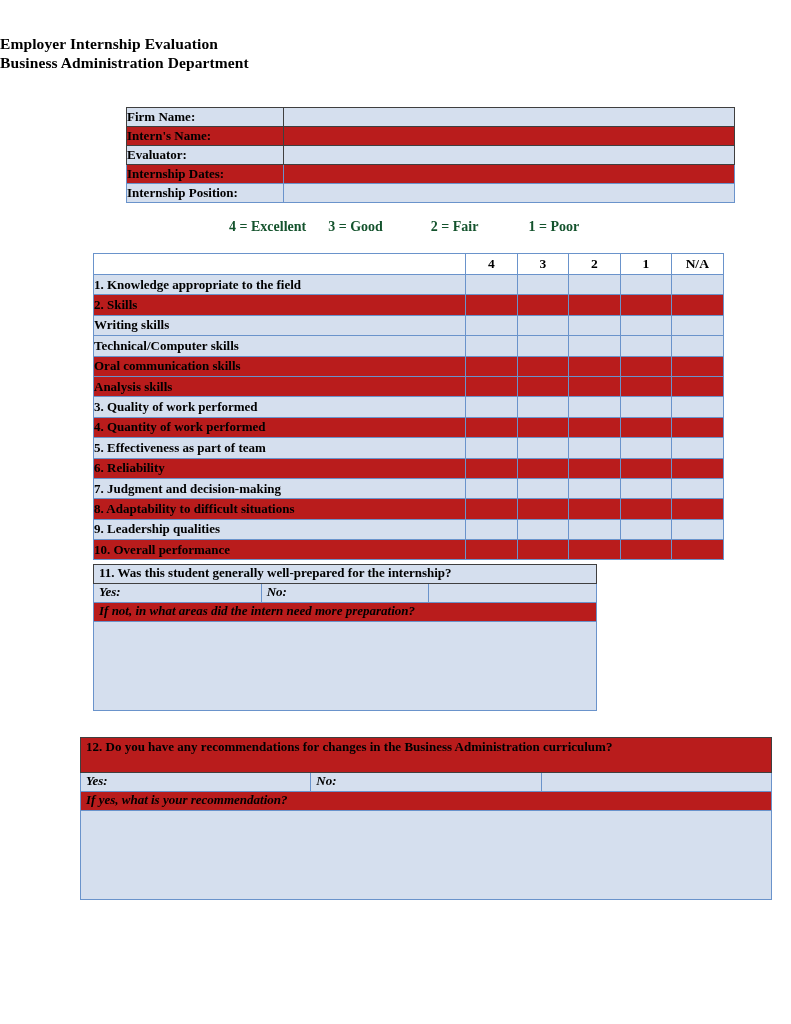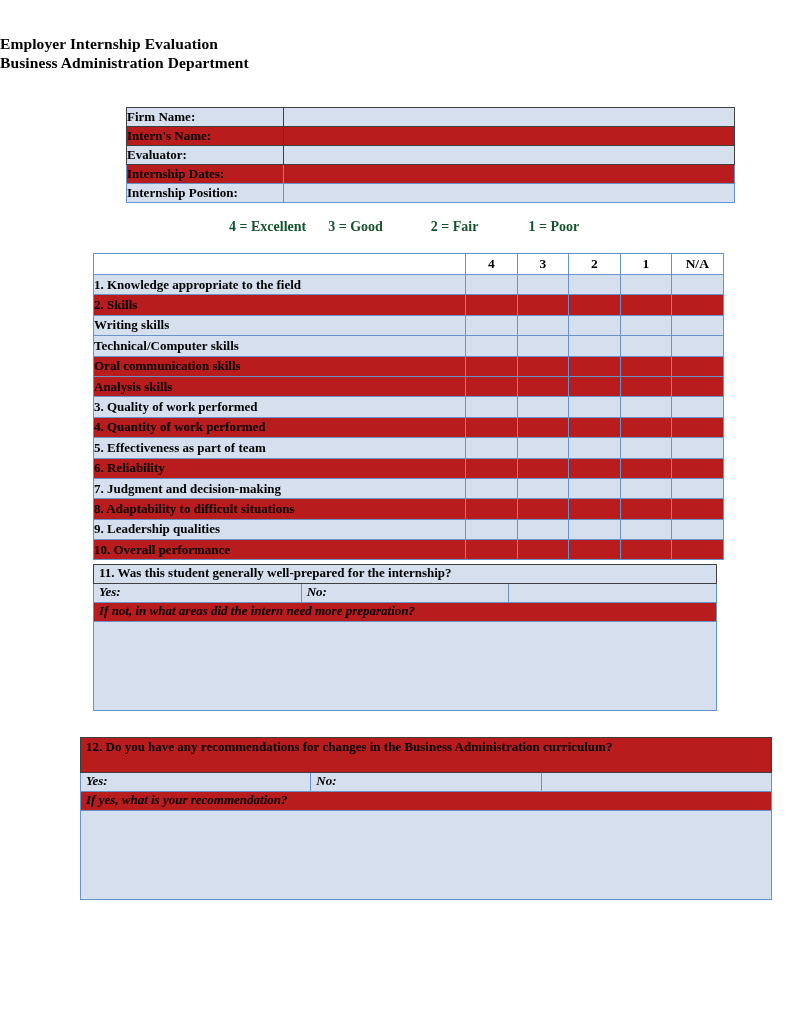--- a/index.html
+++ b/index.html
@@ -119,21 +119,21 @@
   .ind1 { padding-left: 5px; }
   .ind2 { padding-left: 62px; }
 
   
   .qtbl { border-collapse: collapse; table-layout: fixed; }
 
   #q11-table {
     position: absolute;
     left: 93px;
     top: 564px;
-    width: 624px;
+    width: 504px;
     font-family: "Liberation Serif", serif;
     font-weight: bold;
     font-size: 13px;
     padding-left: 20px;
   }
   #q12-table {
     position: absolute;
     left: 80px;
     top: 737px;
     width: 692px;

